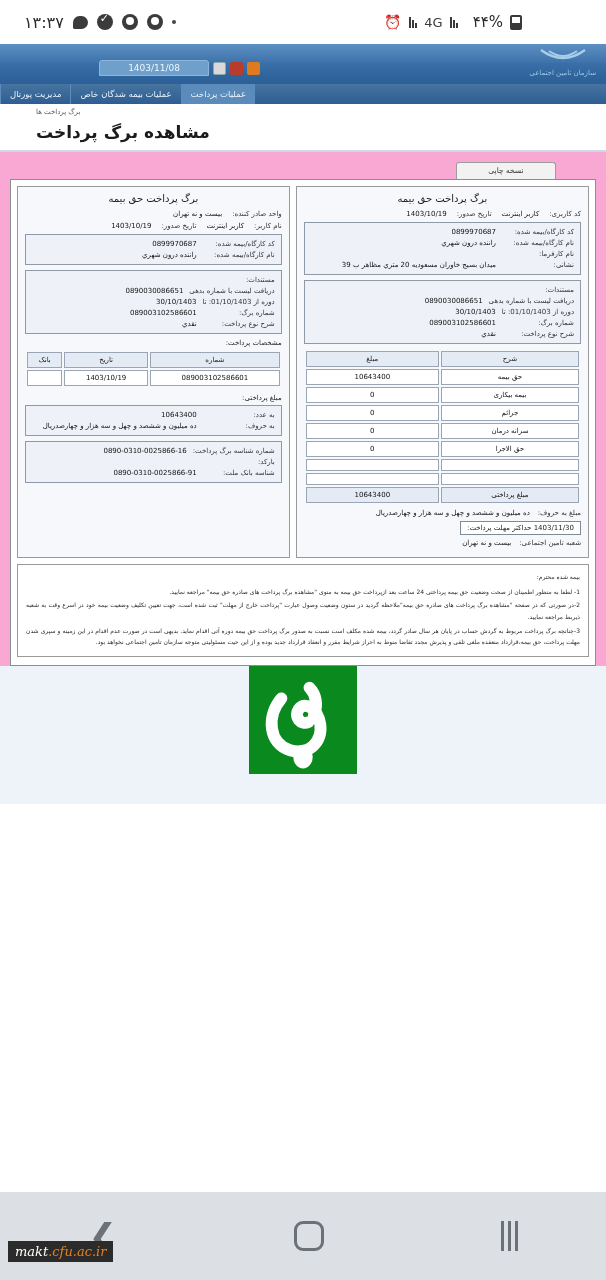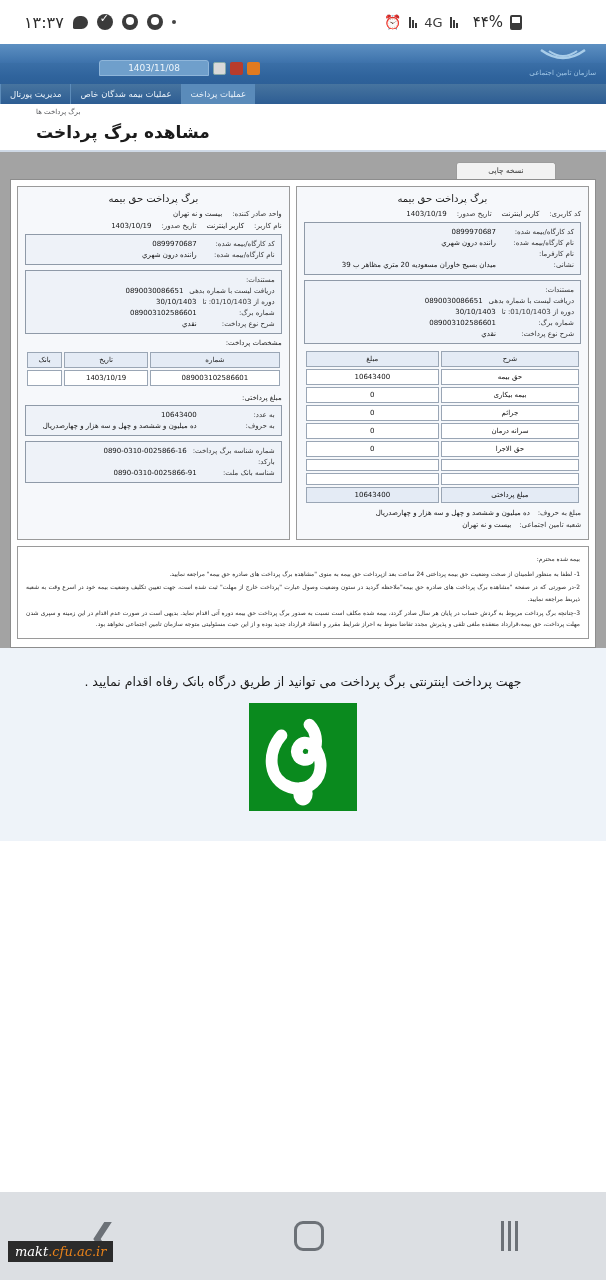--- a/index.html
+++ b/index.html
@@ -49,21 +49,21 @@
   .logo svg{ display:block; margin:0 auto; }
   .logo span{ font-size:7px; letter-spacing:.3px; display:block; margin-top:1px; color:#9fc6e6;}
   .navbar{ position:absolute; bottom:0; right:0; left:0; height:20px;
     background:linear-gradient(#47749f,#2d5d93); display:flex; justify-content:flex-start;
     flex-direction:row-reverse; }
   .navitem{ color:#eaf2fa; font-size:8.5px; padding:0 9px; line-height:20px;
     border-left:1px solid #5d8cba; white-space:nowrap; }
   .navitem.active{ background:#5a8bba; }
 
   
-  .page{ background:#a3a3a3; padding:0; }
+  .page{ background:#f9a8d4; padding:0; }
   .crumbs{ height:17px; background:#fff; color:#55565a; font-size:7px;
     padding:4px 0 0 0; text-align:left; padding-left:36px;}
   .page-title{ background:#fff; text-align:left; padding:1px 36px 8px 36px;
     font-size:17px; color:#1b1b1b; font-weight:bold; }
   .title-rule{ height:2px; background:#cfd9e6; margin:0 0 10px 0;}
 
   
   .doc-wrap{ margin:0 10px; }
   .printtab{ width:100px; height:17px; margin-right:40px; background:#f2f2f2;
     border:1px solid #9c9c9c; border-bottom:none; border-radius:3px 3px 0 0;
@@ -281,20 +281,26 @@
                 <td>10643400</td>
               </tr>
             </tbody>
           </table>
 
           <div class="plainrow">
             <span class="lbl">مبلغ به حروف:</span>
             <span class="val">ده میلیون و ششصد و چهل و سه هزار و چهارصدریال</span>
           </div>
 
+          <div class="plainrow">
+            <span class="deadline">
+              <span>1403/11/30</span>
+              <span>حداکثر مهلت پرداخت:</span>
+            </span>
+          </div>
 
           <div class="plainrow">
             <span class="lbl">شعبه تامین اجتماعی:</span>
             <span class="val">بیست و نه تهران</span>
           </div>
         </div>
 
         <div class="col left">
           <div class="doc-head">برگ پرداخت حق بیمه</div>
 
@@ -395,21 +401,20 @@
       <div class="footnotes">
         <div class="h">بیمه شده محترم:</div>
         <p>1- لطفا به منظور اطمینان از صحت وضعیت حق بیمه پرداختی 24 ساعت بعد ازپرداخت حق بیمه به منوی "مشاهده برگ پرداخت های صادره حق بیمه" مراجعه نمایید.</p>
         <p>2-در صورتی که در صفحه "مشاهده برگ پرداخت های صادره حق بیمه"ملاحظه گردید در ستون وضعیت وصول عبارت "پرداخت خارج از مهلت" ثبت شده است، جهت تعیین تکلیف وضعیت بیمه خود در اسرع وقت به شعبه ذیربط مراجعه نمایید.</p>
         <p>3-چنانچه برگ پرداخت مربوط به گردش حساب در پایان هر سال صادر گردد، بیمه شده مکلف است نسبت به صدور برگ پرداخت حق بیمه دوره آتی اقدام نماید. بدیهی است در صورت عدم اقدام در این زمینه و سپری شدن مهلت پرداخت، حق بیمه،قرارداد منعقده ملغی تلقی و پذیرش مجدد تقاضا منوط به احراز شرایط مقرر و انعقاد قرارداد جدید بوده و از این حیث مسئولیتی متوجه سازمان تامین اجتماعی نخواهد بود.</p>
       </div>
 
     </div>
   </div>
 
-  <div class="cta">جهت پرداخت اینترنتی برگ پرداخت می توانید از طریق درگاه بانک رفاه اقدام نمایید .</div>
 
   <div class="banklogo-wrap">
     <span class="banklogo">
       <svg viewBox="0 0 100 100" width="108" height="108" aria-hidden="true">
         <path d="M30 30 C16 46 18 72 38 78 C56 83 68 70 66 54 C64 40 52 32 46 40 C41 47 48 55 55 52" fill="none" stroke="#ffffff" stroke-width="11" stroke-linecap="round"></path>
         <path d="M56 20 C62 26 64 36 60 46" fill="none" stroke="#ffffff" stroke-width="11" stroke-linecap="round"></path>
         <ellipse cx="50" cy="84" rx="9" ry="11" fill="#ffffff"></ellipse>
       </svg>
     </span>
   </div>

